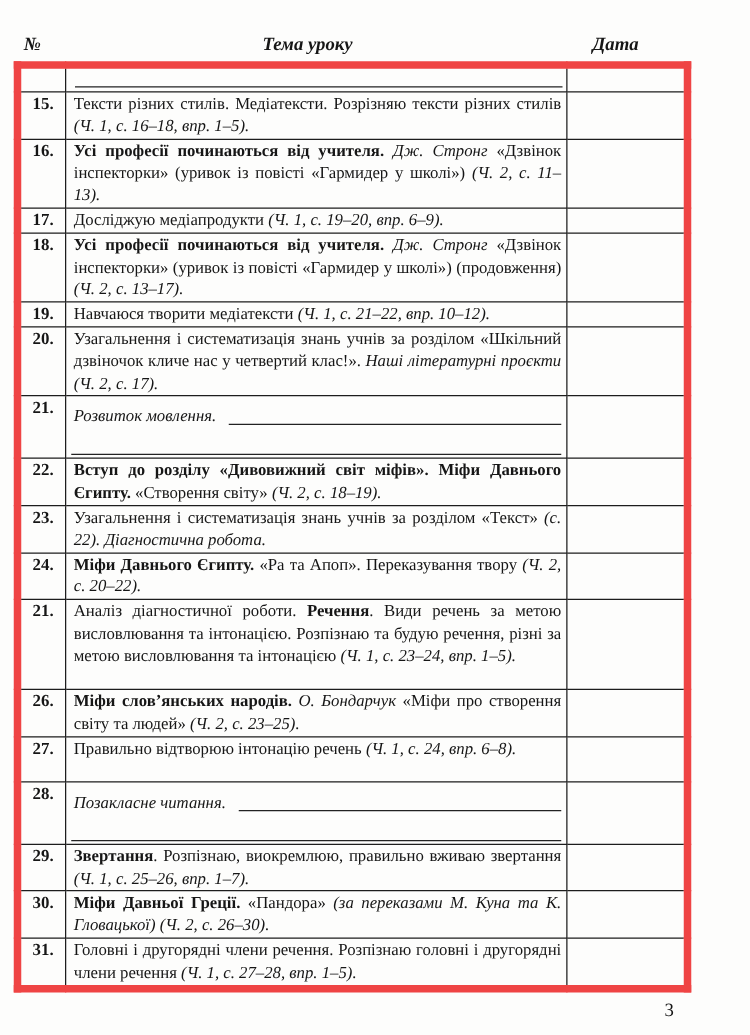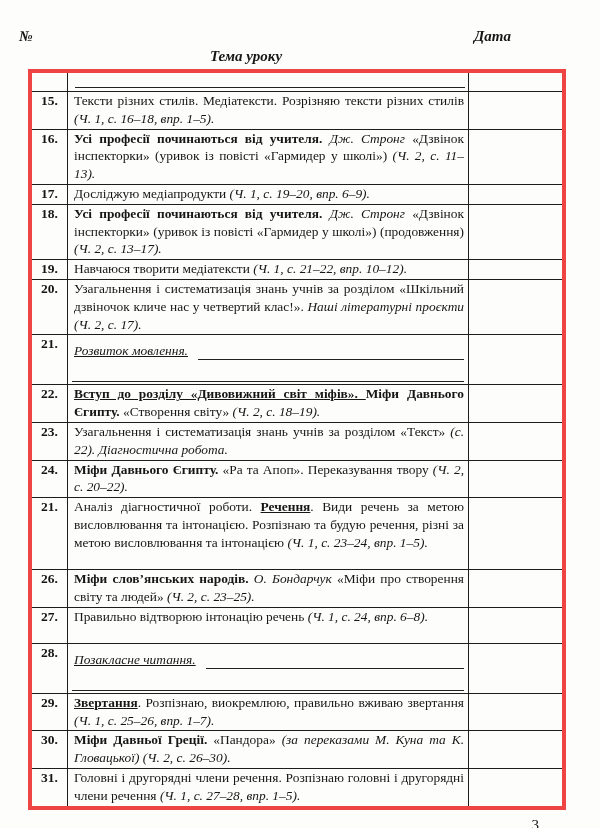--- a/index.html
+++ b/index.html
@@ -9,53 +9,52 @@
     color:#161616;
     font-family:"Liberation Serif","DejaVu Serif",serif;
     overflow:hidden;
   }
   .page{position:relative;padding:27px 0 0 11px;width:589px;}
 
   
   .head-row{display:flex;width:528px;margin-bottom:4px;}
   .head-cell{font-weight:bold;font-style:italic;font-size:15px;line-height:18px;}
   .head-num{width:35px;padding-left:8px;box-sizing:border-box;text-align:left;}
-  .head-topic{width:400px;text-align:center;margin-top:20px;}
+  .head-topic{width:400px;text-align:center;}
   .head-date{width:93px;text-align:center;}
 
   
   table.plan{
     border-collapse:collapse;
     width:528px;table-layout:fixed;
-    border:4px solid #ef4444;
-    margin-left:17px;
+    border:6px solid #ef4444;
   }
   table.plan td{
     border:1.5px solid #1d1d1d;
     vertical-align:top;
     padding:0;
     overflow:hidden;
   }
   td.c-num{width:35px;text-align:center;font-weight:bold;font-size:13.5px;line-height:18px;padding-top:1px;}
   td.c-topic{width:400px;}
   td.c-date{width:93px;}
   .topic-inner{
     padding:0 4px 1px 6px;
     font-size:13.4px;line-height:17.8px;
     text-align:justify;
   }
   .seg.i{font-style:italic;}
-  .seg.b{font-weight:bold;text-decoration:underline;}
+  .seg.b{font-weight:bold;}
   .seg.bi{font-weight:bold;}
 
   
   .cont-line{height:14px;margin:0 3px 3px 7px;border-bottom:1.8px solid #222;}
 
   
-  .fillin-top{display:flex;align-items:flex-end;margin:7px 4px 0 6px;font-size:13.4px;line-height:17.8px;text-decoration:underline;}
+  .fillin-top{display:flex;margin:7px 4px 0 6px;font-size:13.4px;line-height:17.8px;}
   .fillin-top .lbl{font-style:italic;white-space:nowrap;padding-right:10px;}
   .fillin-top .fill-line{flex:1;border-bottom:1.6px solid #222;height:15px;}
   .fillin-bottom{height:21px;margin:0 4px 0 4px;border-bottom:1.6px solid #222;}
 
   .page-number{width:528px;text-align:right;font-size:15px;margin-top:7px;padding-right:1px;}
 </style>
 </head>
 <body>
 
 <div class="page">

